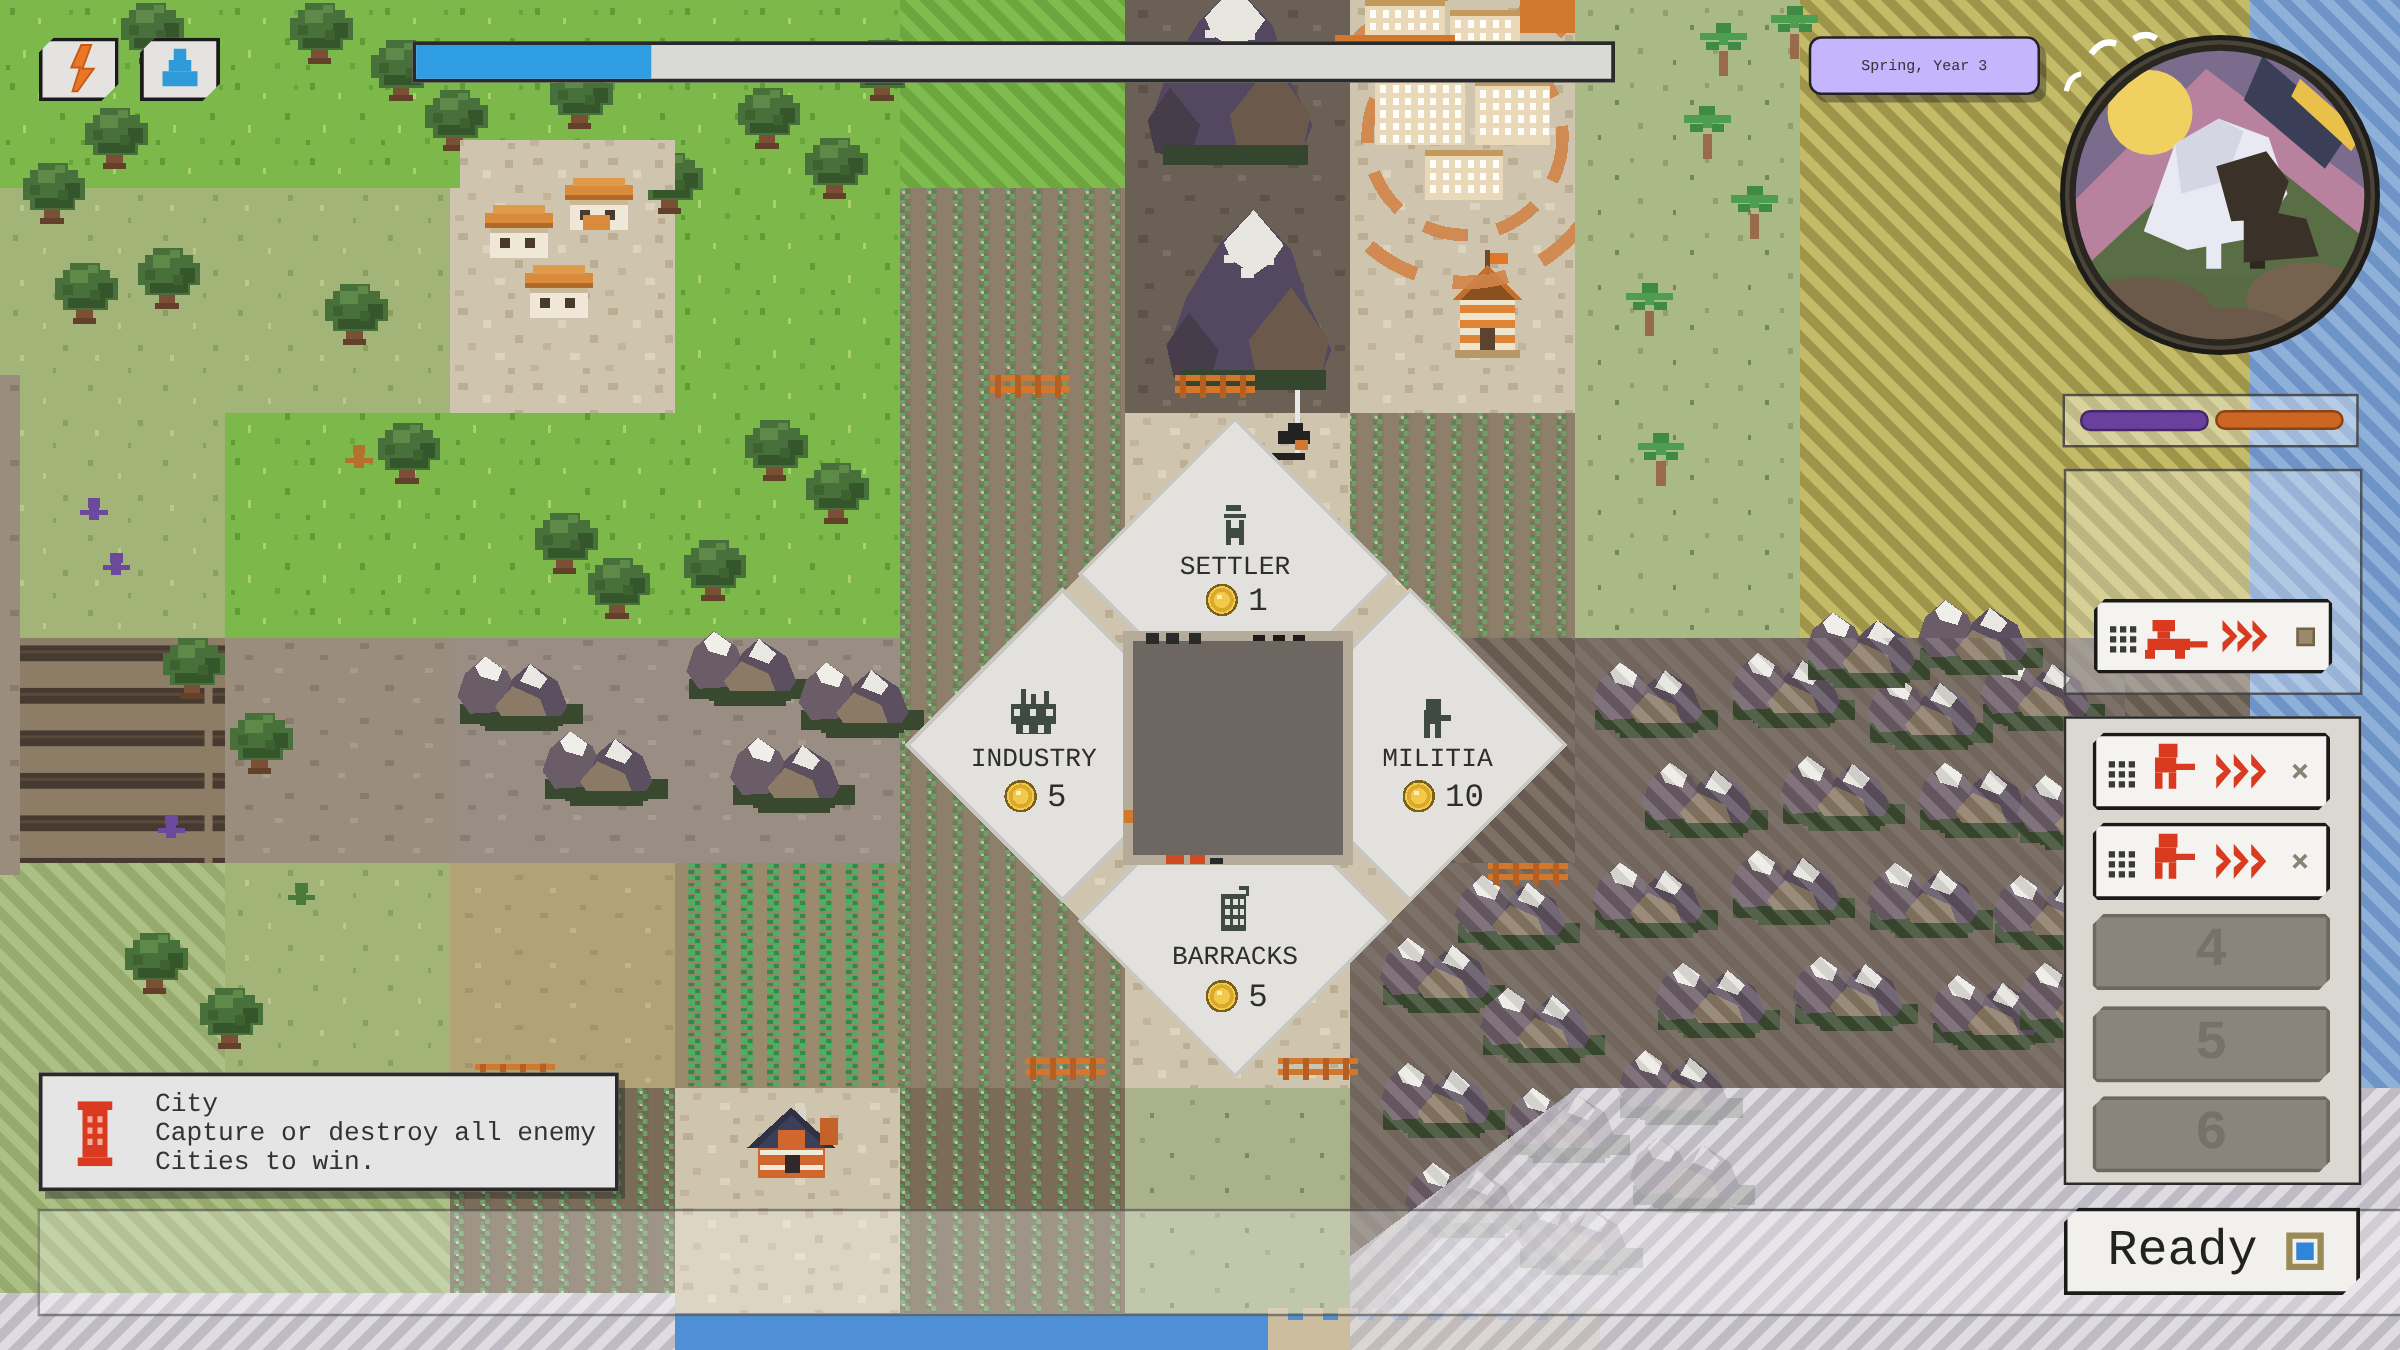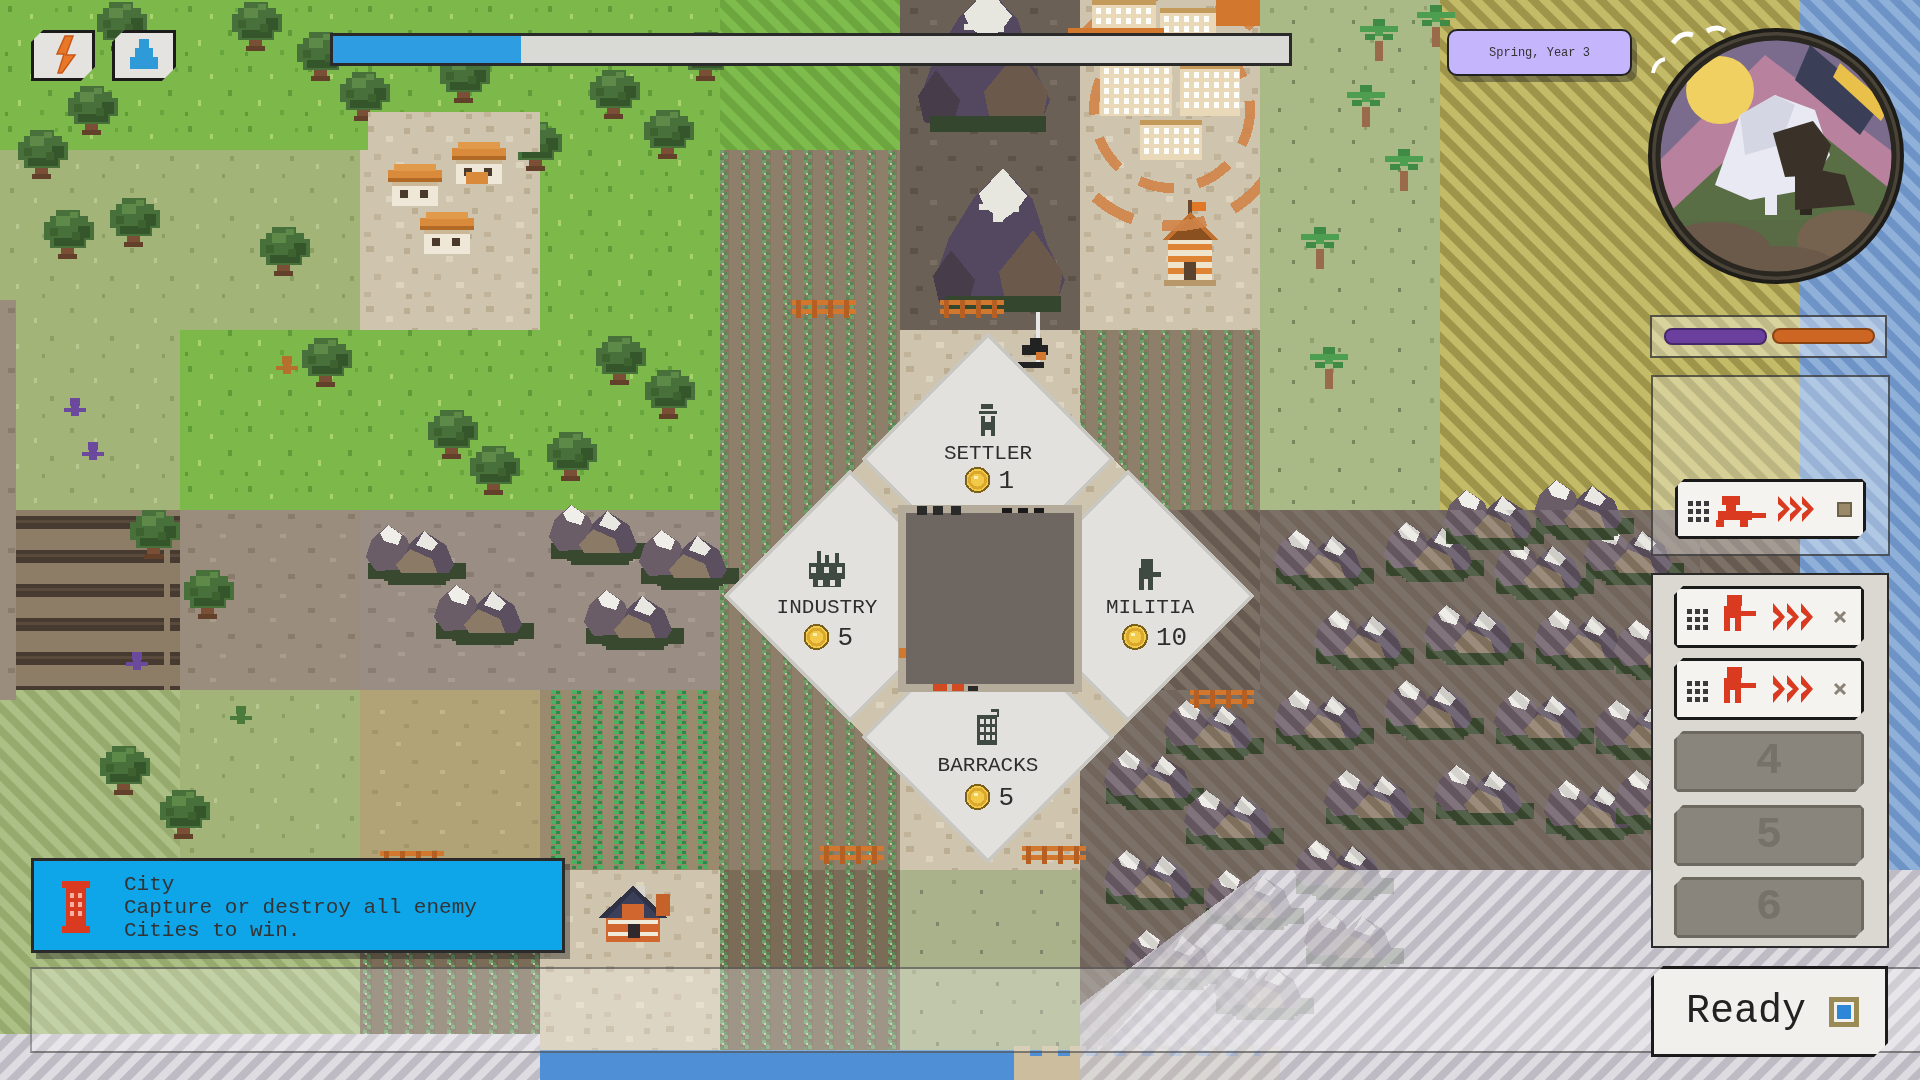--- a/index.html
+++ b/index.html
@@ -839,31 +839,31 @@
           <line x1="158" y1="23" x2="168" y2="33"></line>
           <line x1="168" y1="23" x2="158" y2="33"></line>
         </g>
 </svg>
     </div>
 <div class="abs slot" style="left:1674px;top:731px;width:190px;height:61px;line-height:55px">4</div>
 <div class="abs slot" style="left:1674px;top:805px;width:190px;height:61px;line-height:55px">5</div>
 <div class="abs slot" style="left:1674px;top:877px;width:190px;height:61px;line-height:55px">6</div>
 
 
-<div class="abs btn chamfer" style="left:1651px;top:966px;width:237px;height:91px;background:#f1f0ec;display:flex;align-items:center">
+<div class="abs btn chamfer" style="left:1651px;top:966px;width:237px;height:70px;background:#f1f0ec;display:flex;align-items:center">
 <span style="font-size:40px;color:#222;margin-left:32px">Ready</span>
 <svg width="32" height="32" viewBox="0 0 32 32" style="margin-left:22px">
         <rect x="1" y="1" width="30" height="30" fill="#9a8a56"></rect>
         <rect x="6" y="6" width="20" height="20" fill="#f1f0ec"></rect>
         <rect x="9" y="9" width="14" height="14" fill="#2e86d8"></rect>
       </svg>
 </div>
 
 
-<div class="abs shadow" style="left:31px;top:858px;width:534px;height:95px;background:#0ea5e9;border:3px solid #2a2a2a">
+<div class="abs shadow" style="left:31px;top:858px;width:464px;height:95px;background:#e5e5e5;border:3px solid #2a2a2a">
 <svg class="abs" style="left:28px;top:20px" width="28" height="52" viewBox="0 0 28 52">
 <g fill="#d93a20">
           <rect x="0" y="0" width="28" height="7"></rect>
           <rect x="4" y="7" width="20" height="38"></rect>
           <rect x="0" y="45" width="28" height="7"></rect>
         </g>
 <g fill="#f6b0a0">
           <rect x="8" y="12" width="4" height="5"></rect>
           <rect x="16" y="12" width="4" height="5"></rect>
           <rect x="8" y="21" width="4" height="5"></rect>

